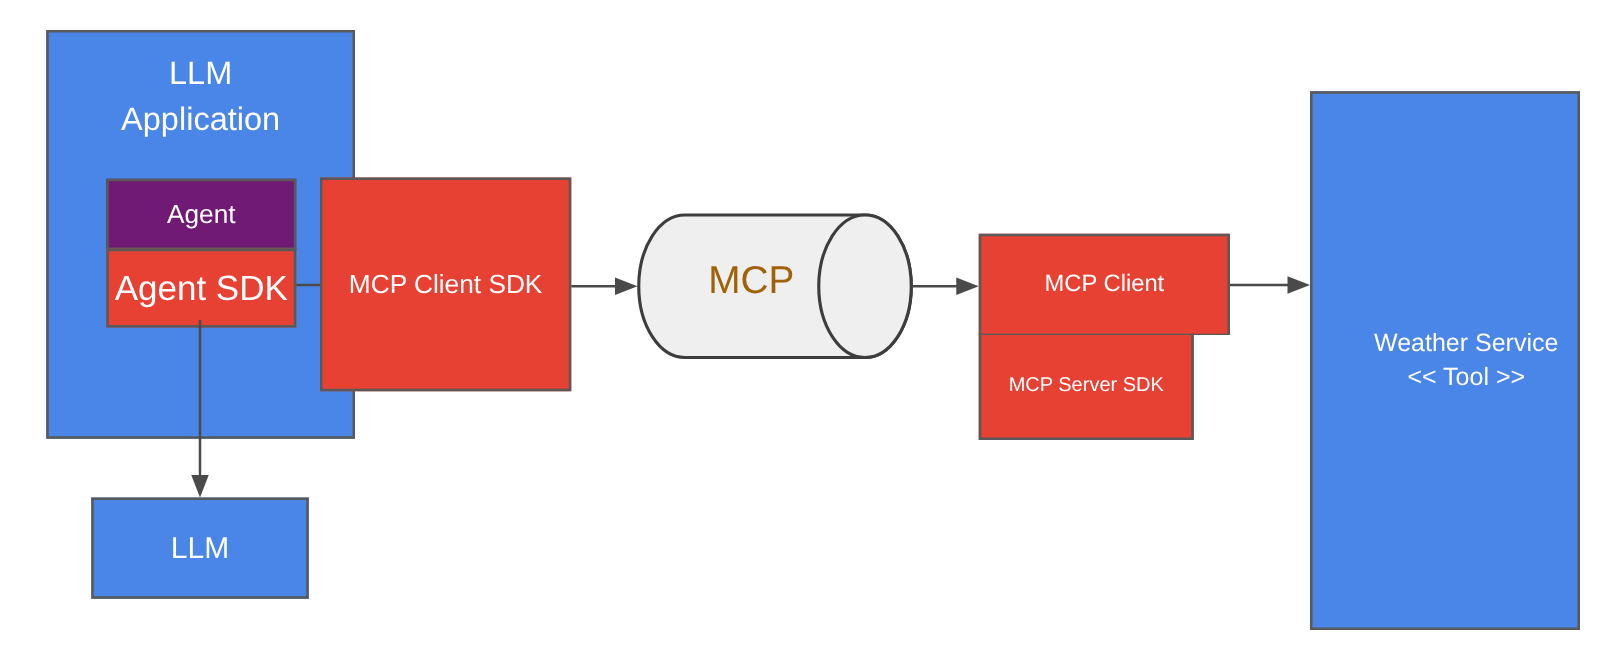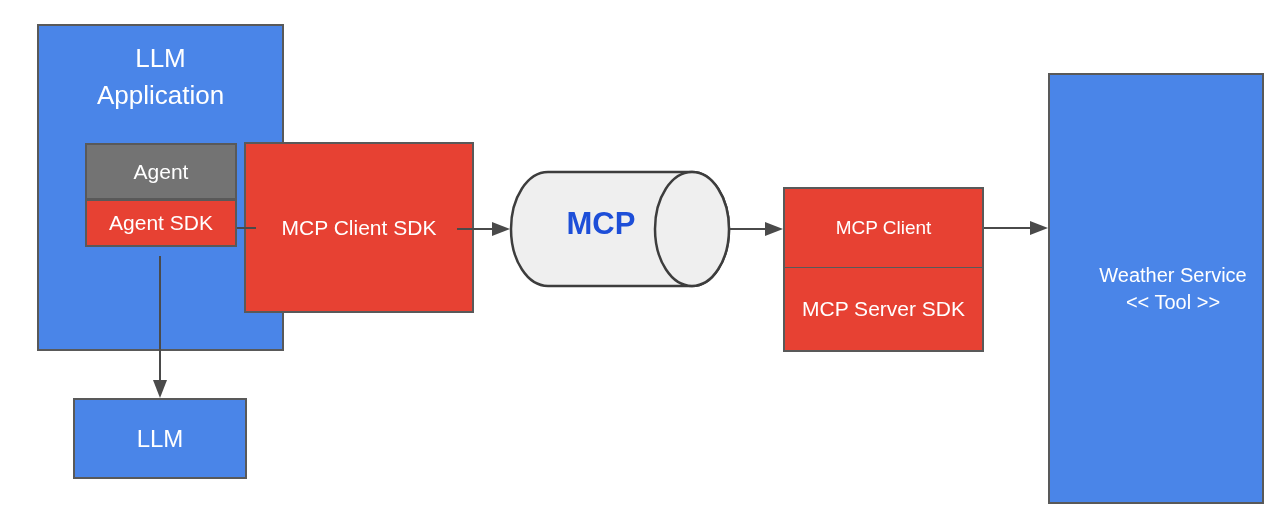--- a/index.html
+++ b/index.html
@@ -20,60 +20,60 @@
     box-sizing: border-box;
     border: 2px solid #595959;
     display: flex;
     align-items: center;
     justify-content: center;
     text-align: center;
     color: #ffffff;
     white-space: pre-line;
   }
   .blue   { background: #4a85e8; }
-  .dkblue { background: #737373; text-align: right; }
+  .dkblue { background: #701a75; text-align: right; }
   .red    { background: #e74133; }
 
   
   #llm-application {
     left: 37px; top: 24px; width: 247px; height: 327px;
     align-items: flex-start;
     font-size: 26px;
     line-height: 37px;
     padding-top: 14px;
     z-index: 1;
   }
   
   #agent {
     left: 85px; top: 143px; width: 152px; height: 57px;
     font-size: 21px;
     z-index: 2;
   }
   
   #agent-sdk {
-    left: 85px; top: 199px; width: 152px; height: 48px;
-    font-size: 21px;
+    left: 85px; top: 199px; width: 152px; height: 63px;
+    font-size: 28px;
     z-index: 2;
   }
   
   #mcp-client-sdk {
-    left: 244px; top: 142px; width: 230px; height: 171px;
+    left: 256px; top: 142px; width: 201px; height: 171px;
     font-size: 21px;
     z-index: 2;
   }
   
   #mcp-server {
     left: 783px; top: 187px; width: 201px; height: 81px;
     font-size: 19px;
     z-index: 2;
     border-bottom-width: 1px;
   }
   #mcp-server-sdk {
-    left: 783px; top: 267px; width: 201px; height: 85px;
-    font-size: 21px;
+    left: 783px; top: 267px; width: 172px; height: 85px;
+    font-size: 16px;
     z-index: 2;
     border-top-width: 1px;
   }
   
   #weather-service {
     left: 1048px; top: 73px; width: 216px; height: 431px;
     font-size: 20px;
     line-height: 27px;
     z-index: 2;
     padding-left: 34px;
@@ -93,22 +93,22 @@
     pointer-events: none;
   }
   
   #mcp-pipe-label {
     position: absolute;
     left: 511px; top: 172px; width: 180px; height: 104px;
     display: flex;
     align-items: center;
     justify-content: center;
     font-size: 31px;
-    font-weight: bold;
-    color: #1d4ed8;
+    font-weight: normal;
+    color: #a16207;
     z-index: 4;
   }
 </style>
 </head>
 <body>
 
 <div id="canvas">
 
   <div class="node blue" id="llm-application">LLM
 Application</div>

